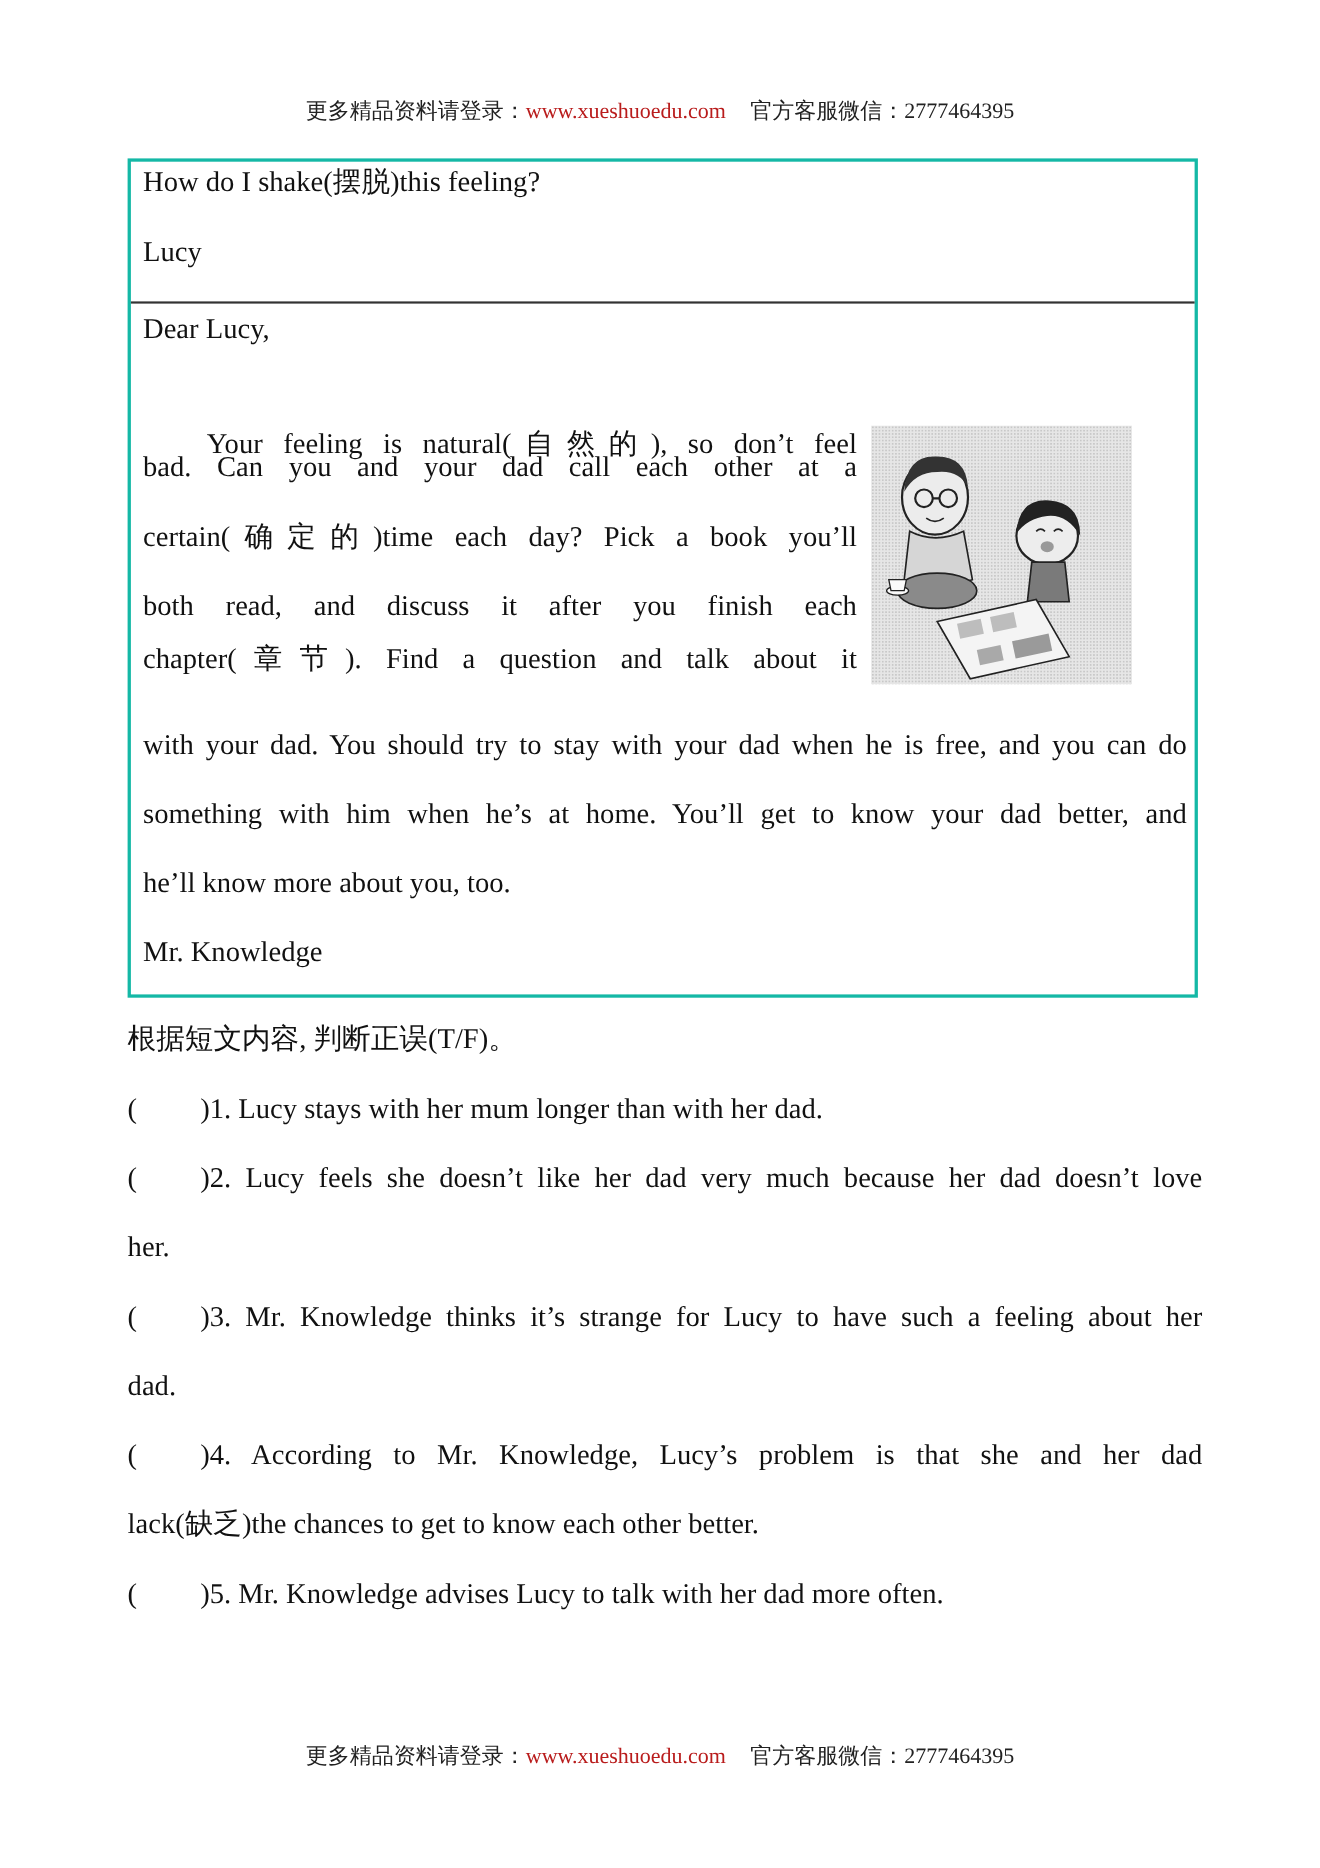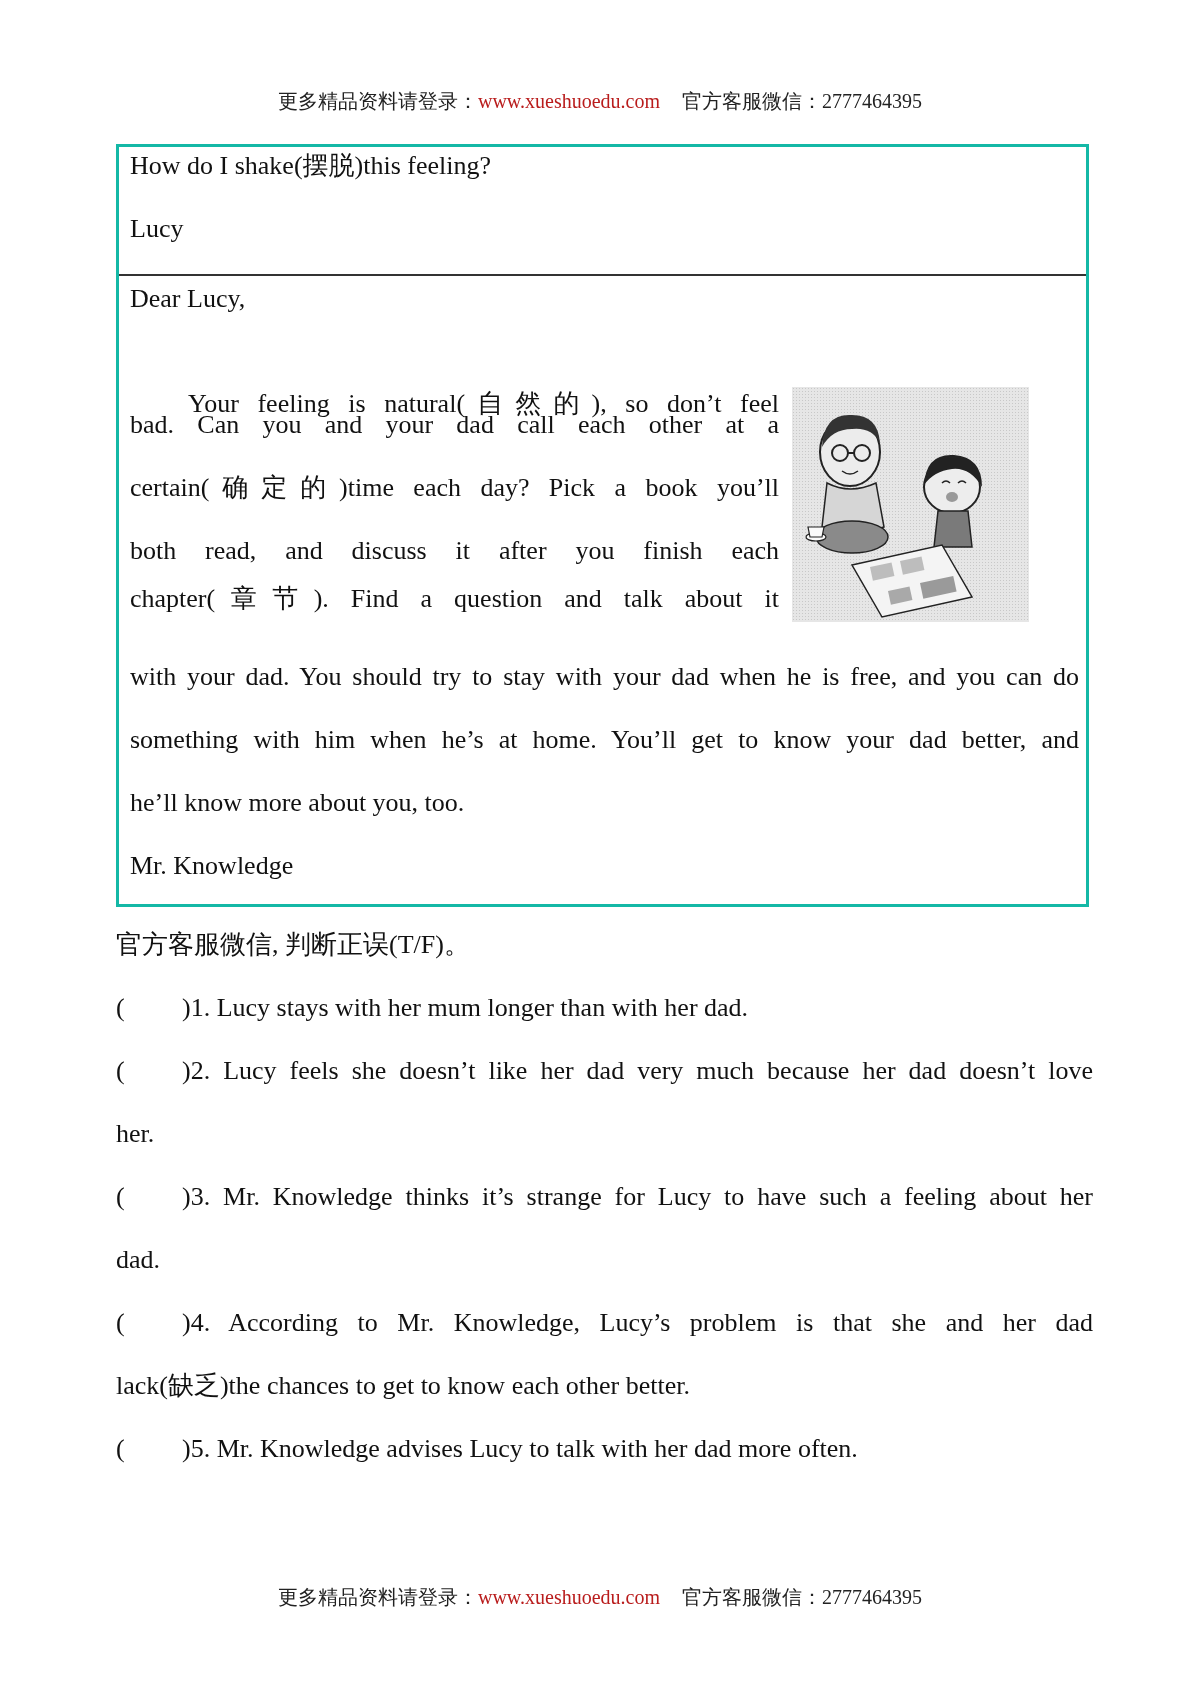--- a/index.html
+++ b/index.html
@@ -92,21 +92,21 @@
 
       <path d="M60 178 L150 158 L180 210 L90 230Z" fill="#f4f4f4" stroke="#222" stroke-width="1.5"></path>
       <rect x="78" y="180" width="22" height="14" fill="#bdbdbd" transform="rotate(-12 78 180)"></rect>
       <rect x="108" y="174" width="22" height="14" fill="#bdbdbd" transform="rotate(-12 108 174)"></rect>
       <rect x="96" y="204" width="22" height="14" fill="#a9a9a9" transform="rotate(-12 96 204)"></rect>
       <rect x="128" y="196" width="34" height="16" fill="#9a9a9a" transform="rotate(-12 128 196)"></rect>
     </svg>
   </div>
 </div>
 
-<div class="q-title" style="top:930px">官方客服微信, 判断正误(T/F)。</div>
+<div class="q-title" style="top:930px">根据短文内容, 判断正误(T/F)。</div>
 
 <div class="q-line" style="top:993px">
   <span class="paren">(</span><span>)1. Lucy stays with her mum longer than with her dad.</span>
 </div>
 
 <div class="q-line q-just" style="top:1056px">
   <span class="paren">(</span><span>)2. Lucy feels she doesn’t like her dad very much because her dad doesn’t love</span>
 </div>
 <div class="q-line" style="top:1119px">her.</div>
 

